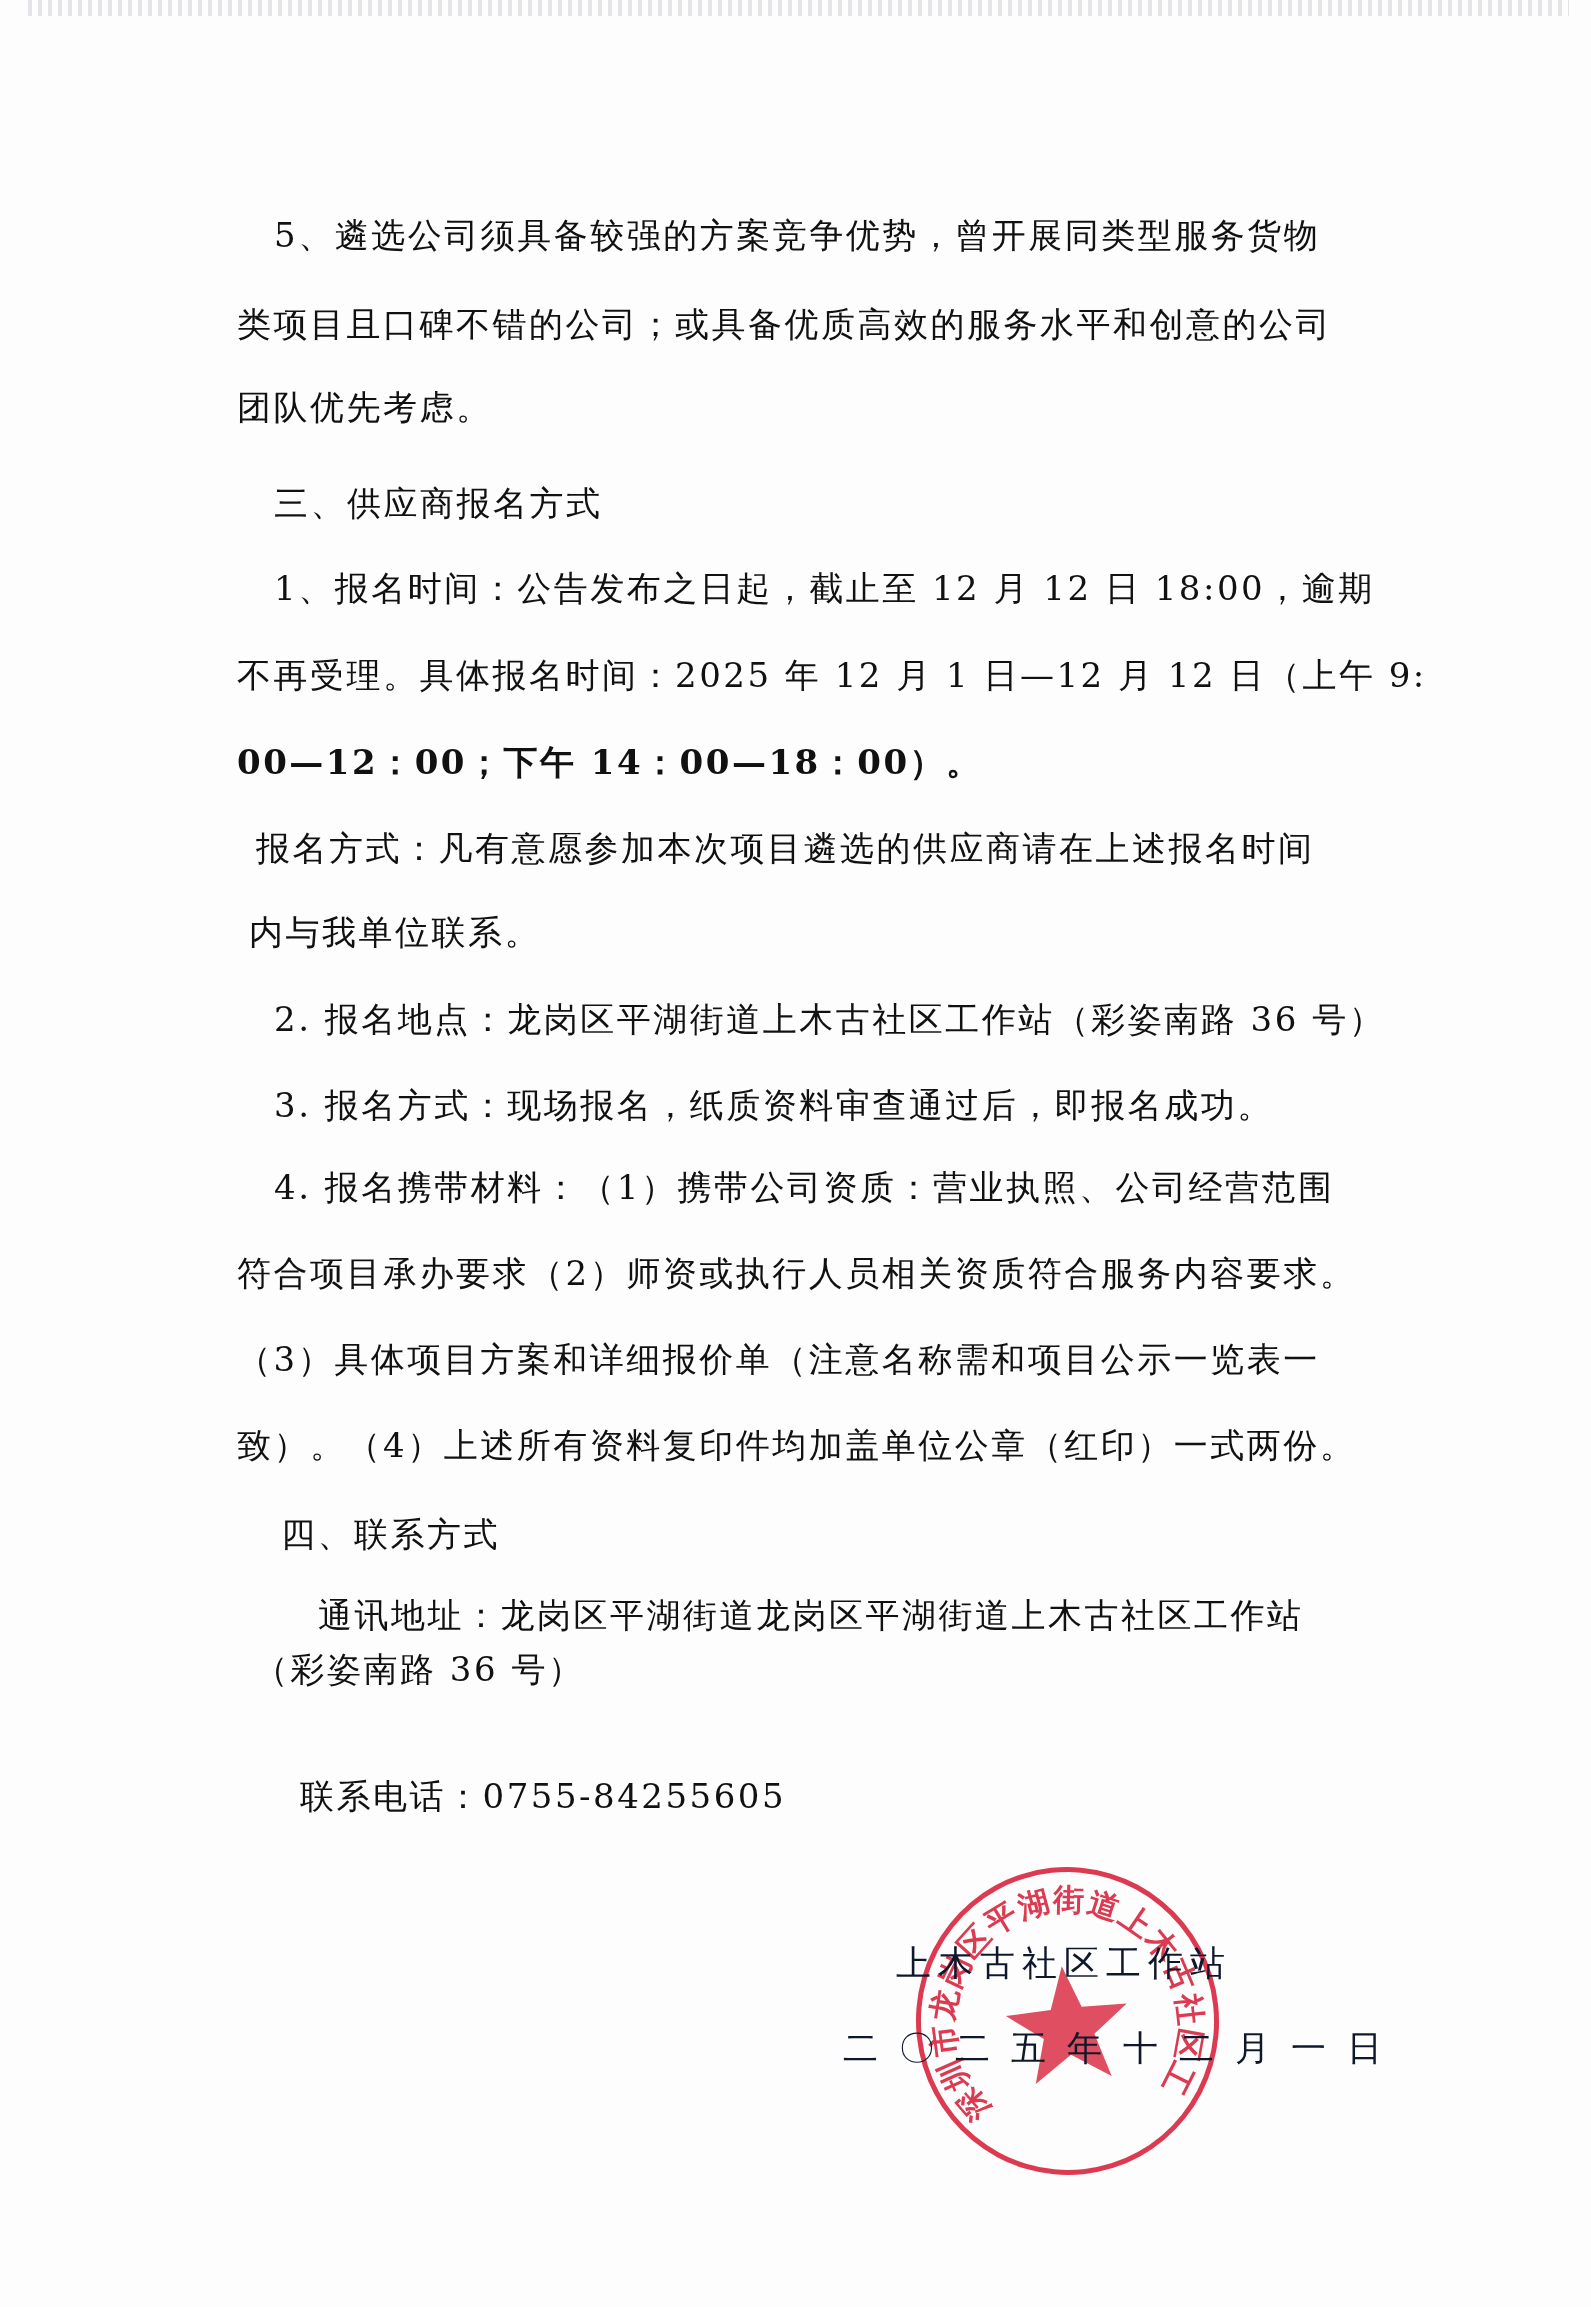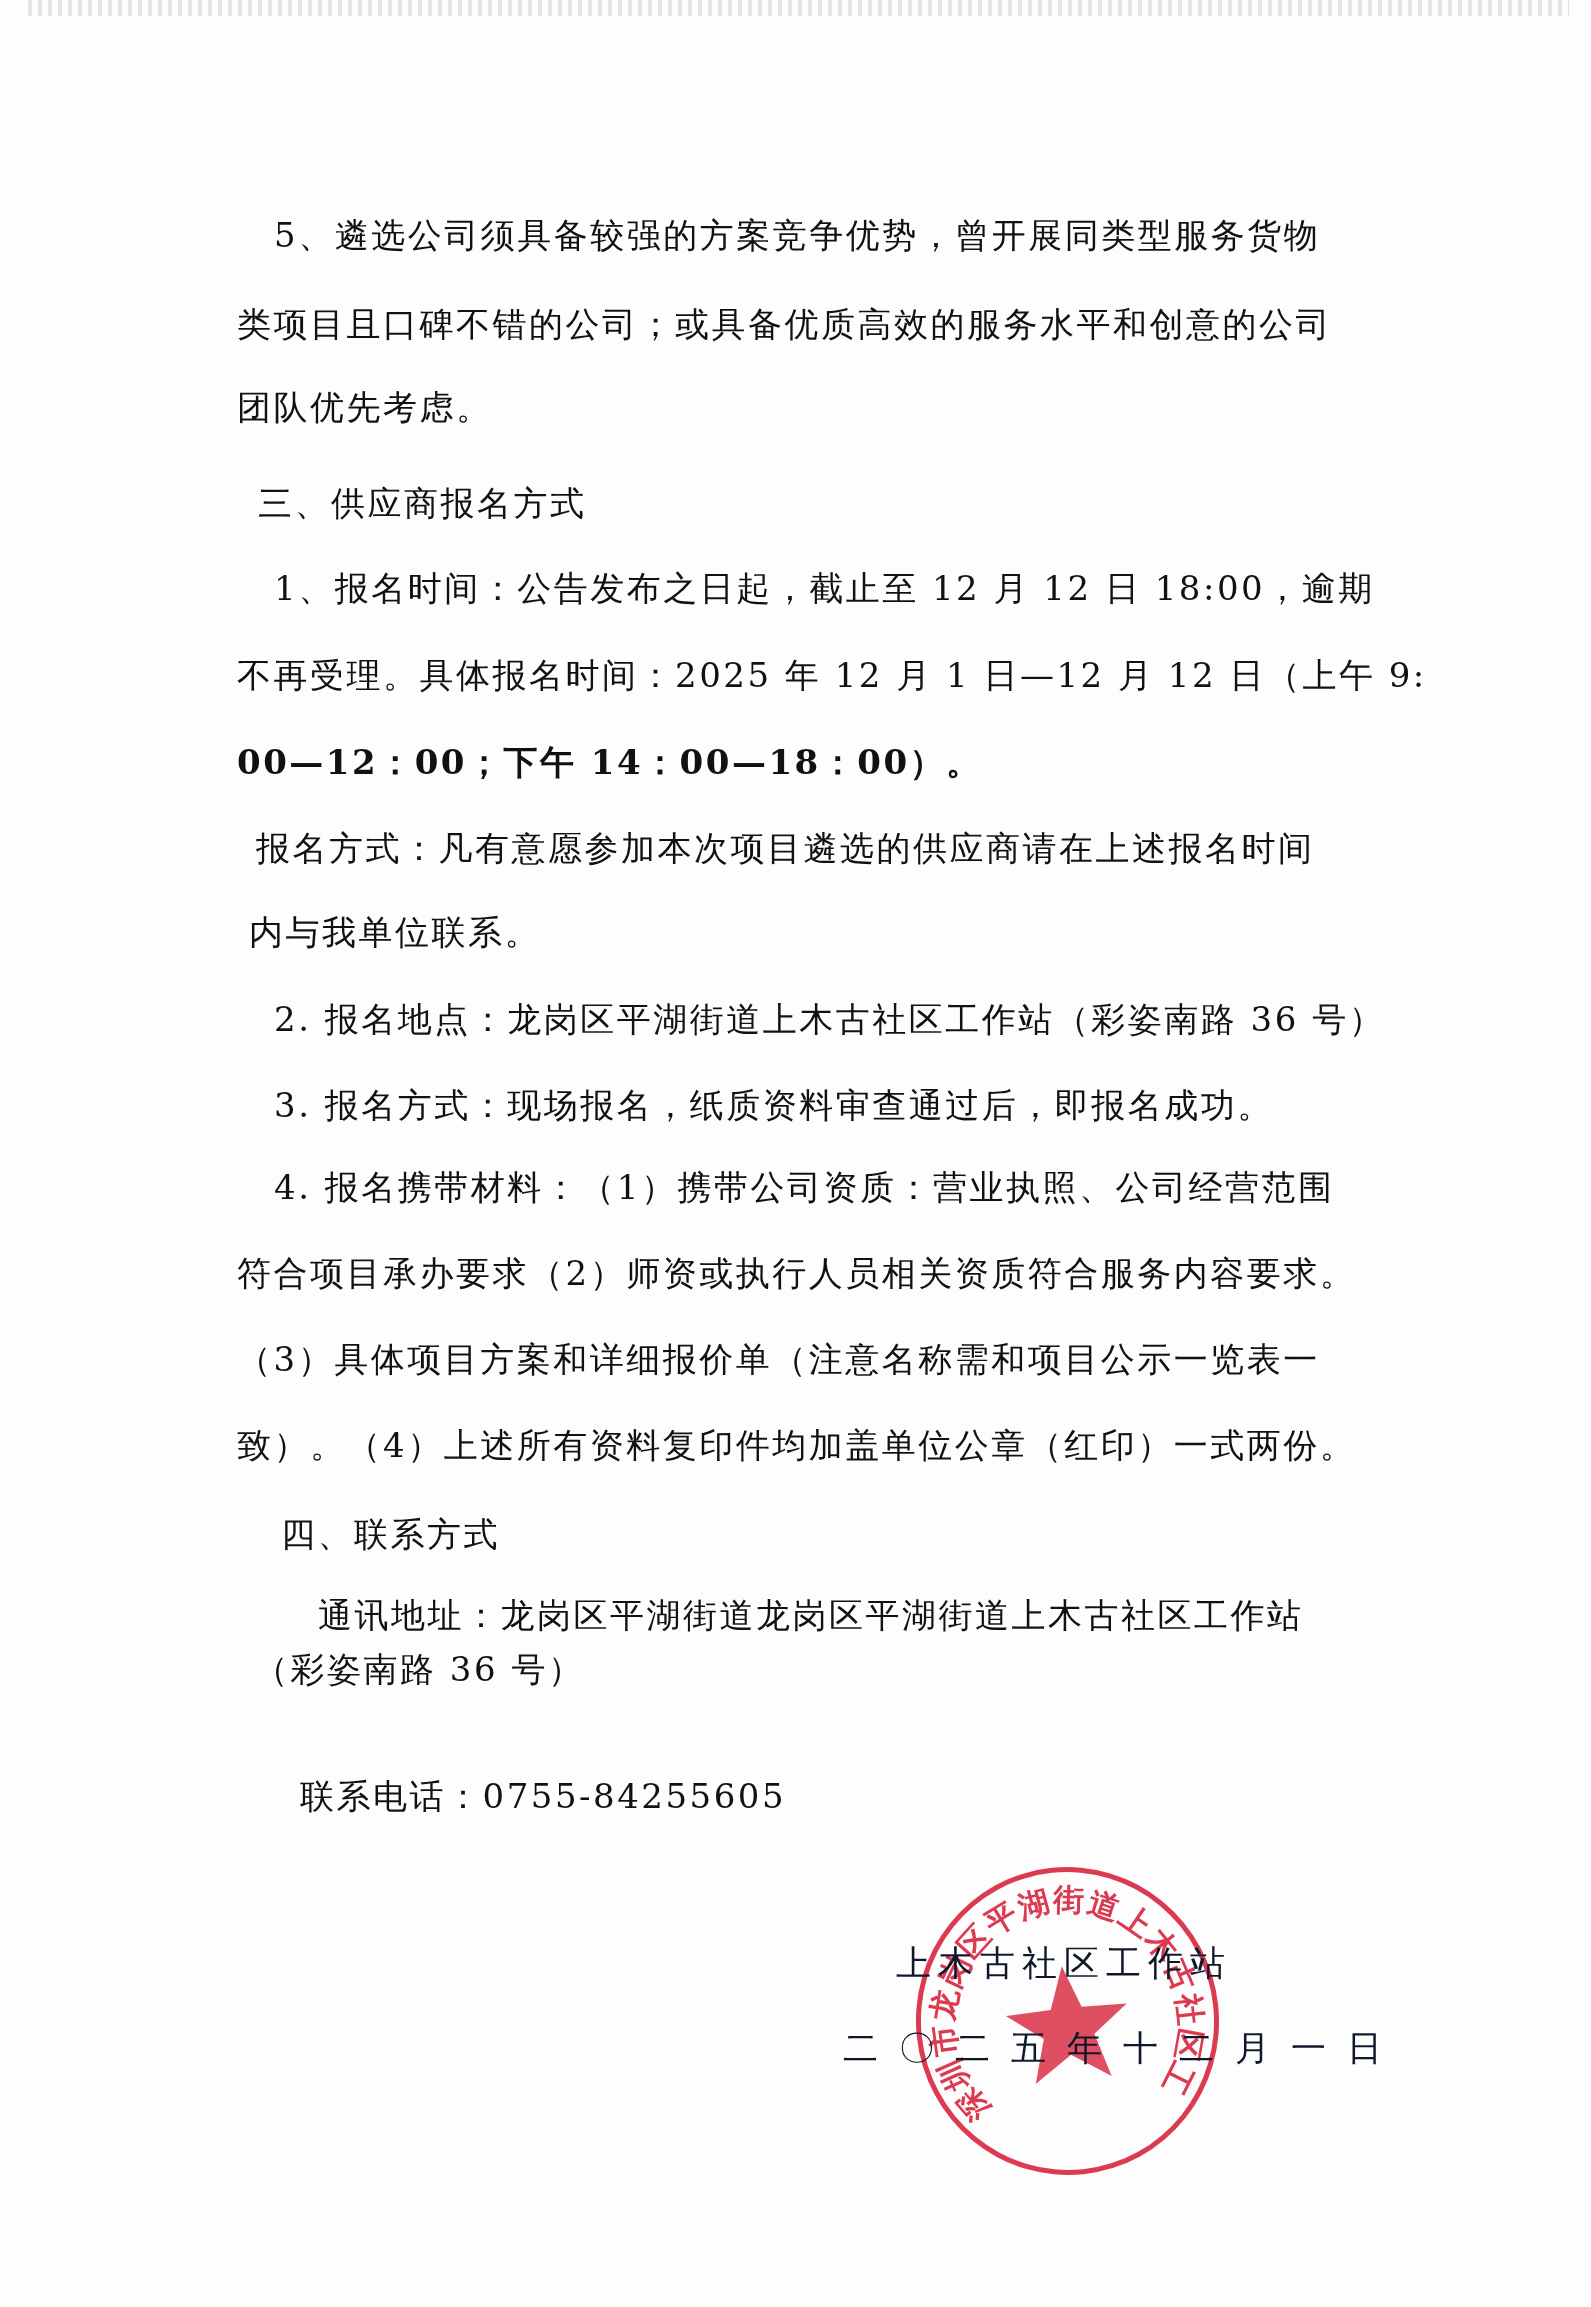--- a/index.html
+++ b/index.html
@@ -33,21 +33,21 @@
 </head>
 <body>
 
 <div class="bleed"></div>
 
 <div>
   <div class="line" style="left:274px;top:214px;">5、遴选公司须具备较强的方案竞争优势，曾开展同类型服务货物</div>
   <div class="line" style="left:237px;top:303px;">类项目且口碑不错的公司；或具备优质高效的服务水平和创意的公司</div>
   <div class="line" style="left:237px;top:386px;">团队优先考虑。</div>
 
-  <div class="line" style="left:258px;top:482px;text-align:right;">三、供应商报名方式</div>
+  <div class="line" style="left:274px;top:482px;text-align:right;">三、供应商报名方式</div>
 
   <div class="line" style="left:274px;top:567px;">1、报名时间：公告发布之日起，截止至 12 月 12 日 18:00，逾期</div>
   <div class="line" style="left:237px;top:654px;">不再受理。具体报名时间：2025 年 12 月 1 日—12 月 12 日（上午 9:</div>
   <div class="line" style="left:237px;top:741px;font-weight:bold;">00—12：00；下午 14：00—18：00）。</div>
 
   <div class="line" style="left:256px;top:827px;text-align:right;">报名方式：凡有意愿参加本次项目遴选的供应商请在上述报名时间</div>
   <div class="line" style="left:237px;top:911px;margin-left:12px;">内与我单位联系。</div>
 
   <div class="line" style="left:274px;top:998px;">2. 报名地点：龙岗区平湖街道上木古社区工作站（彩姿南路 36 号）</div>
   <div class="line" style="left:274px;top:1084px;">3. 报名方式：现场报名，纸质资料审查通过后，即报名成功。</div>

